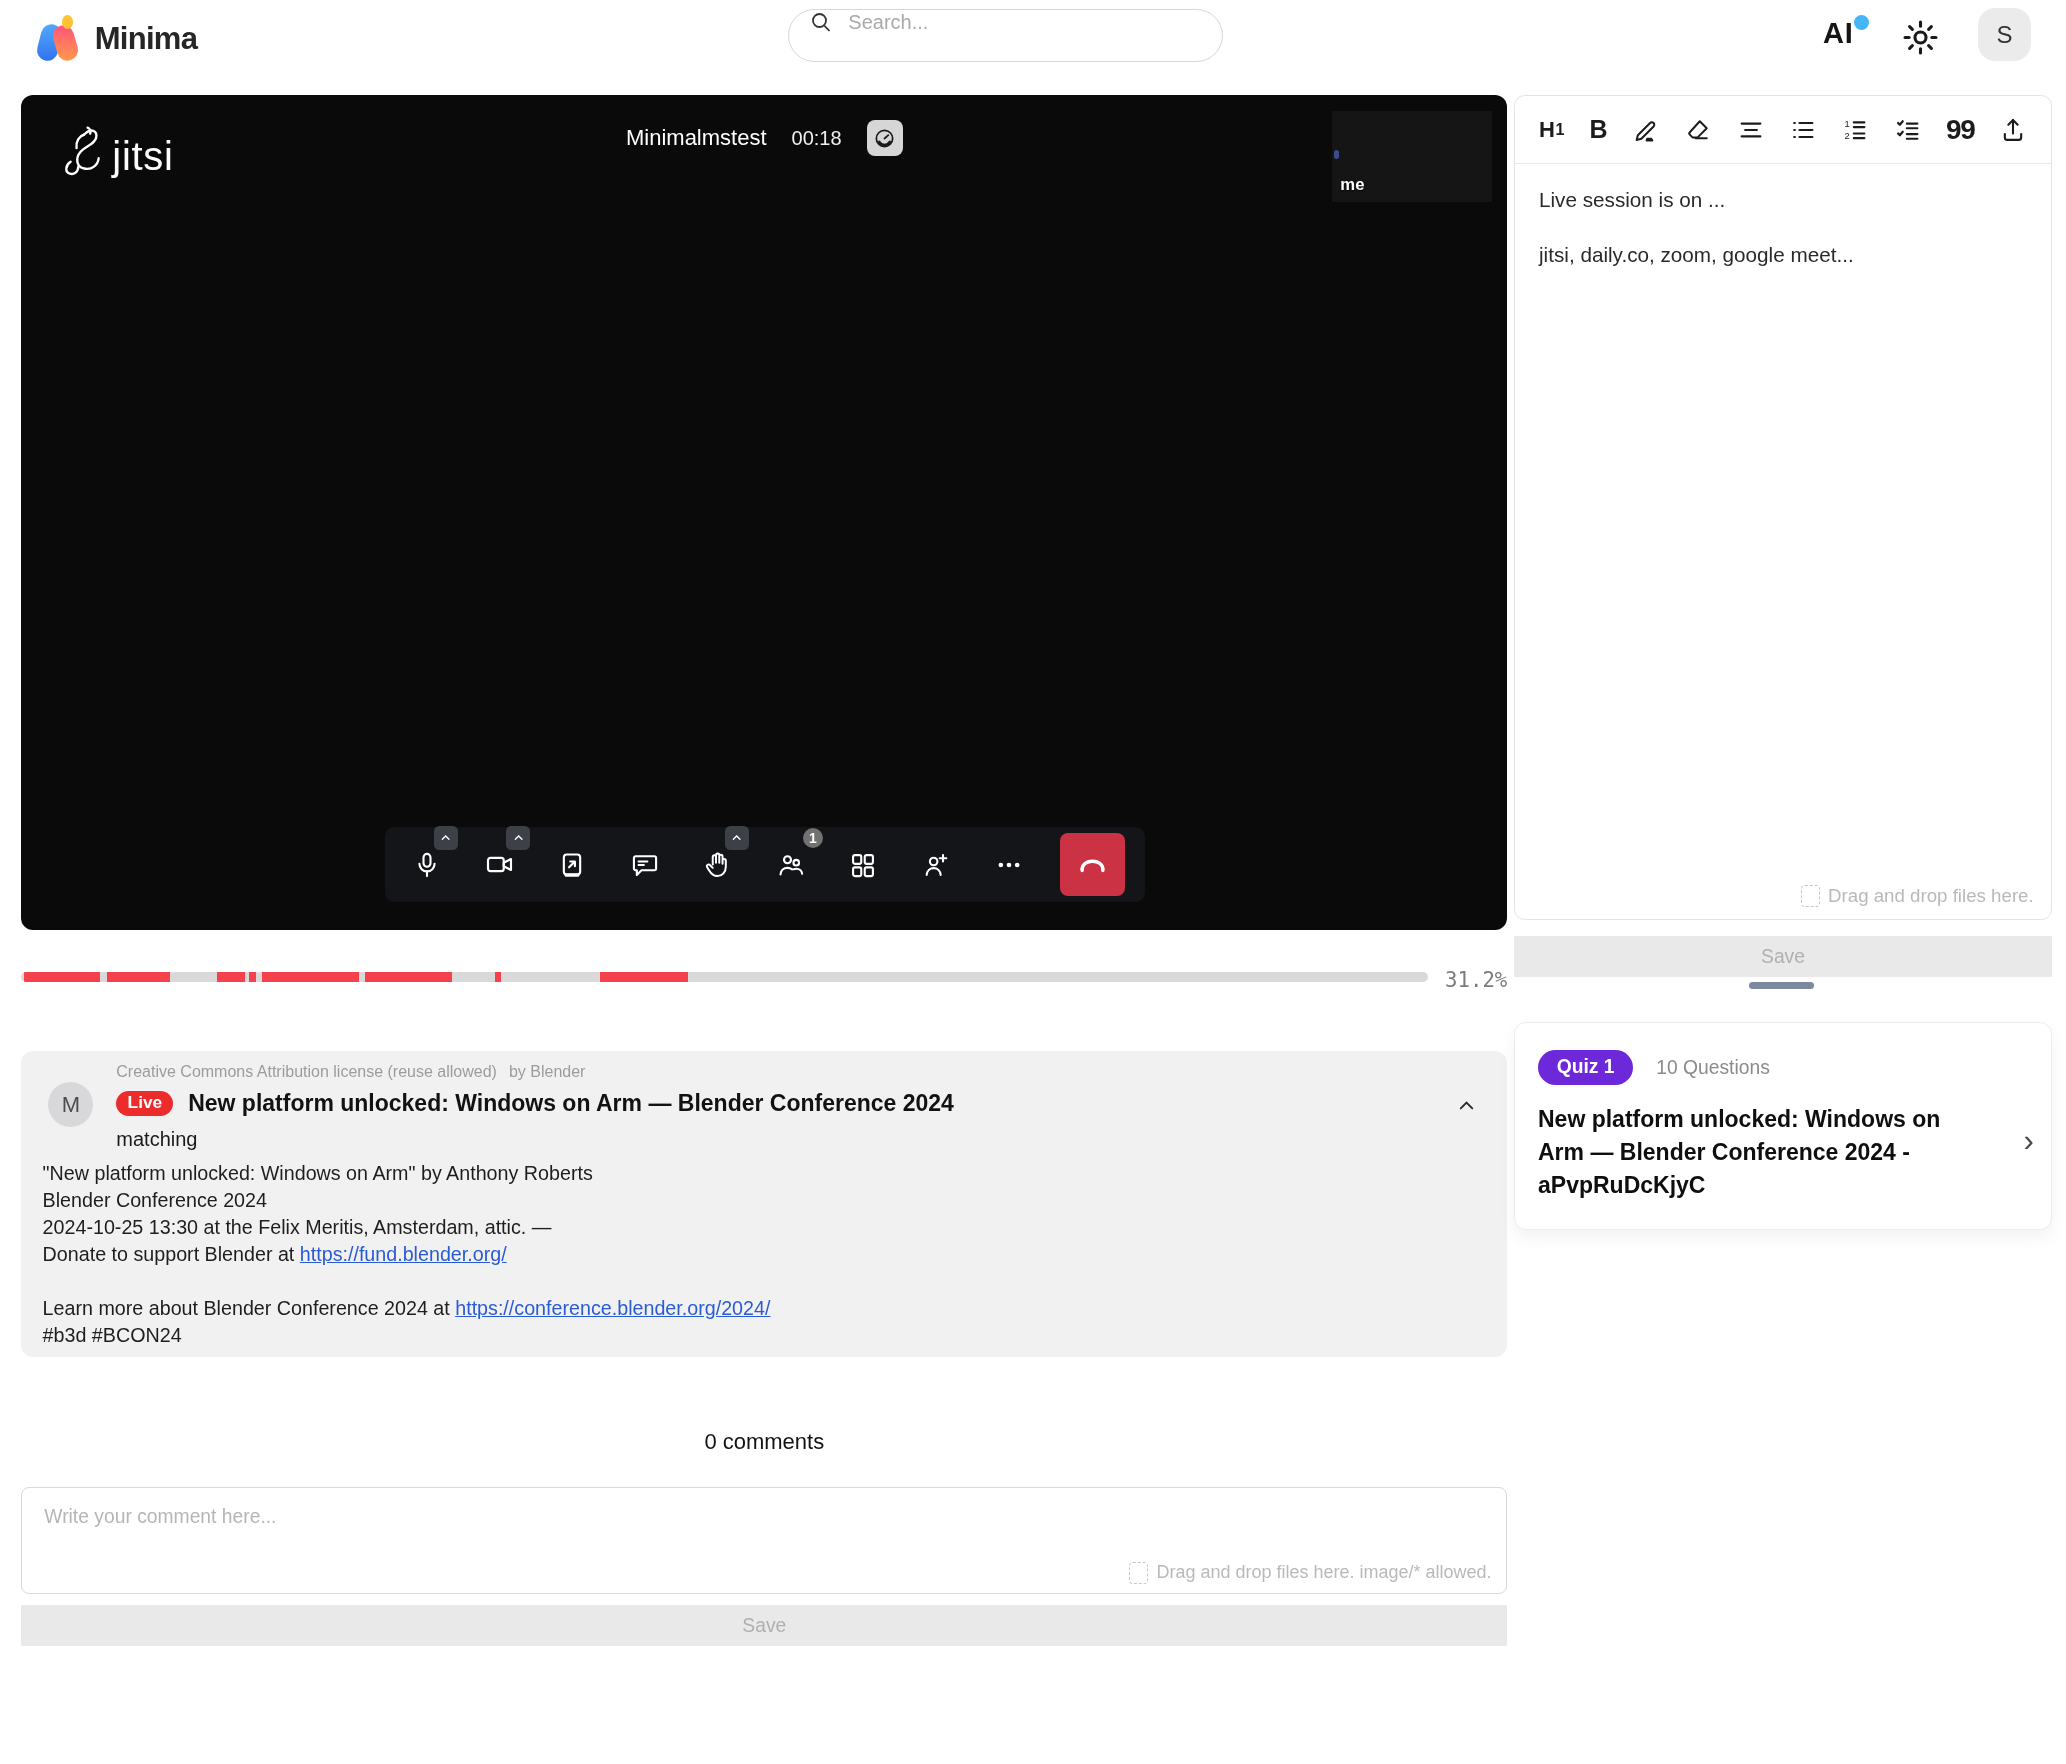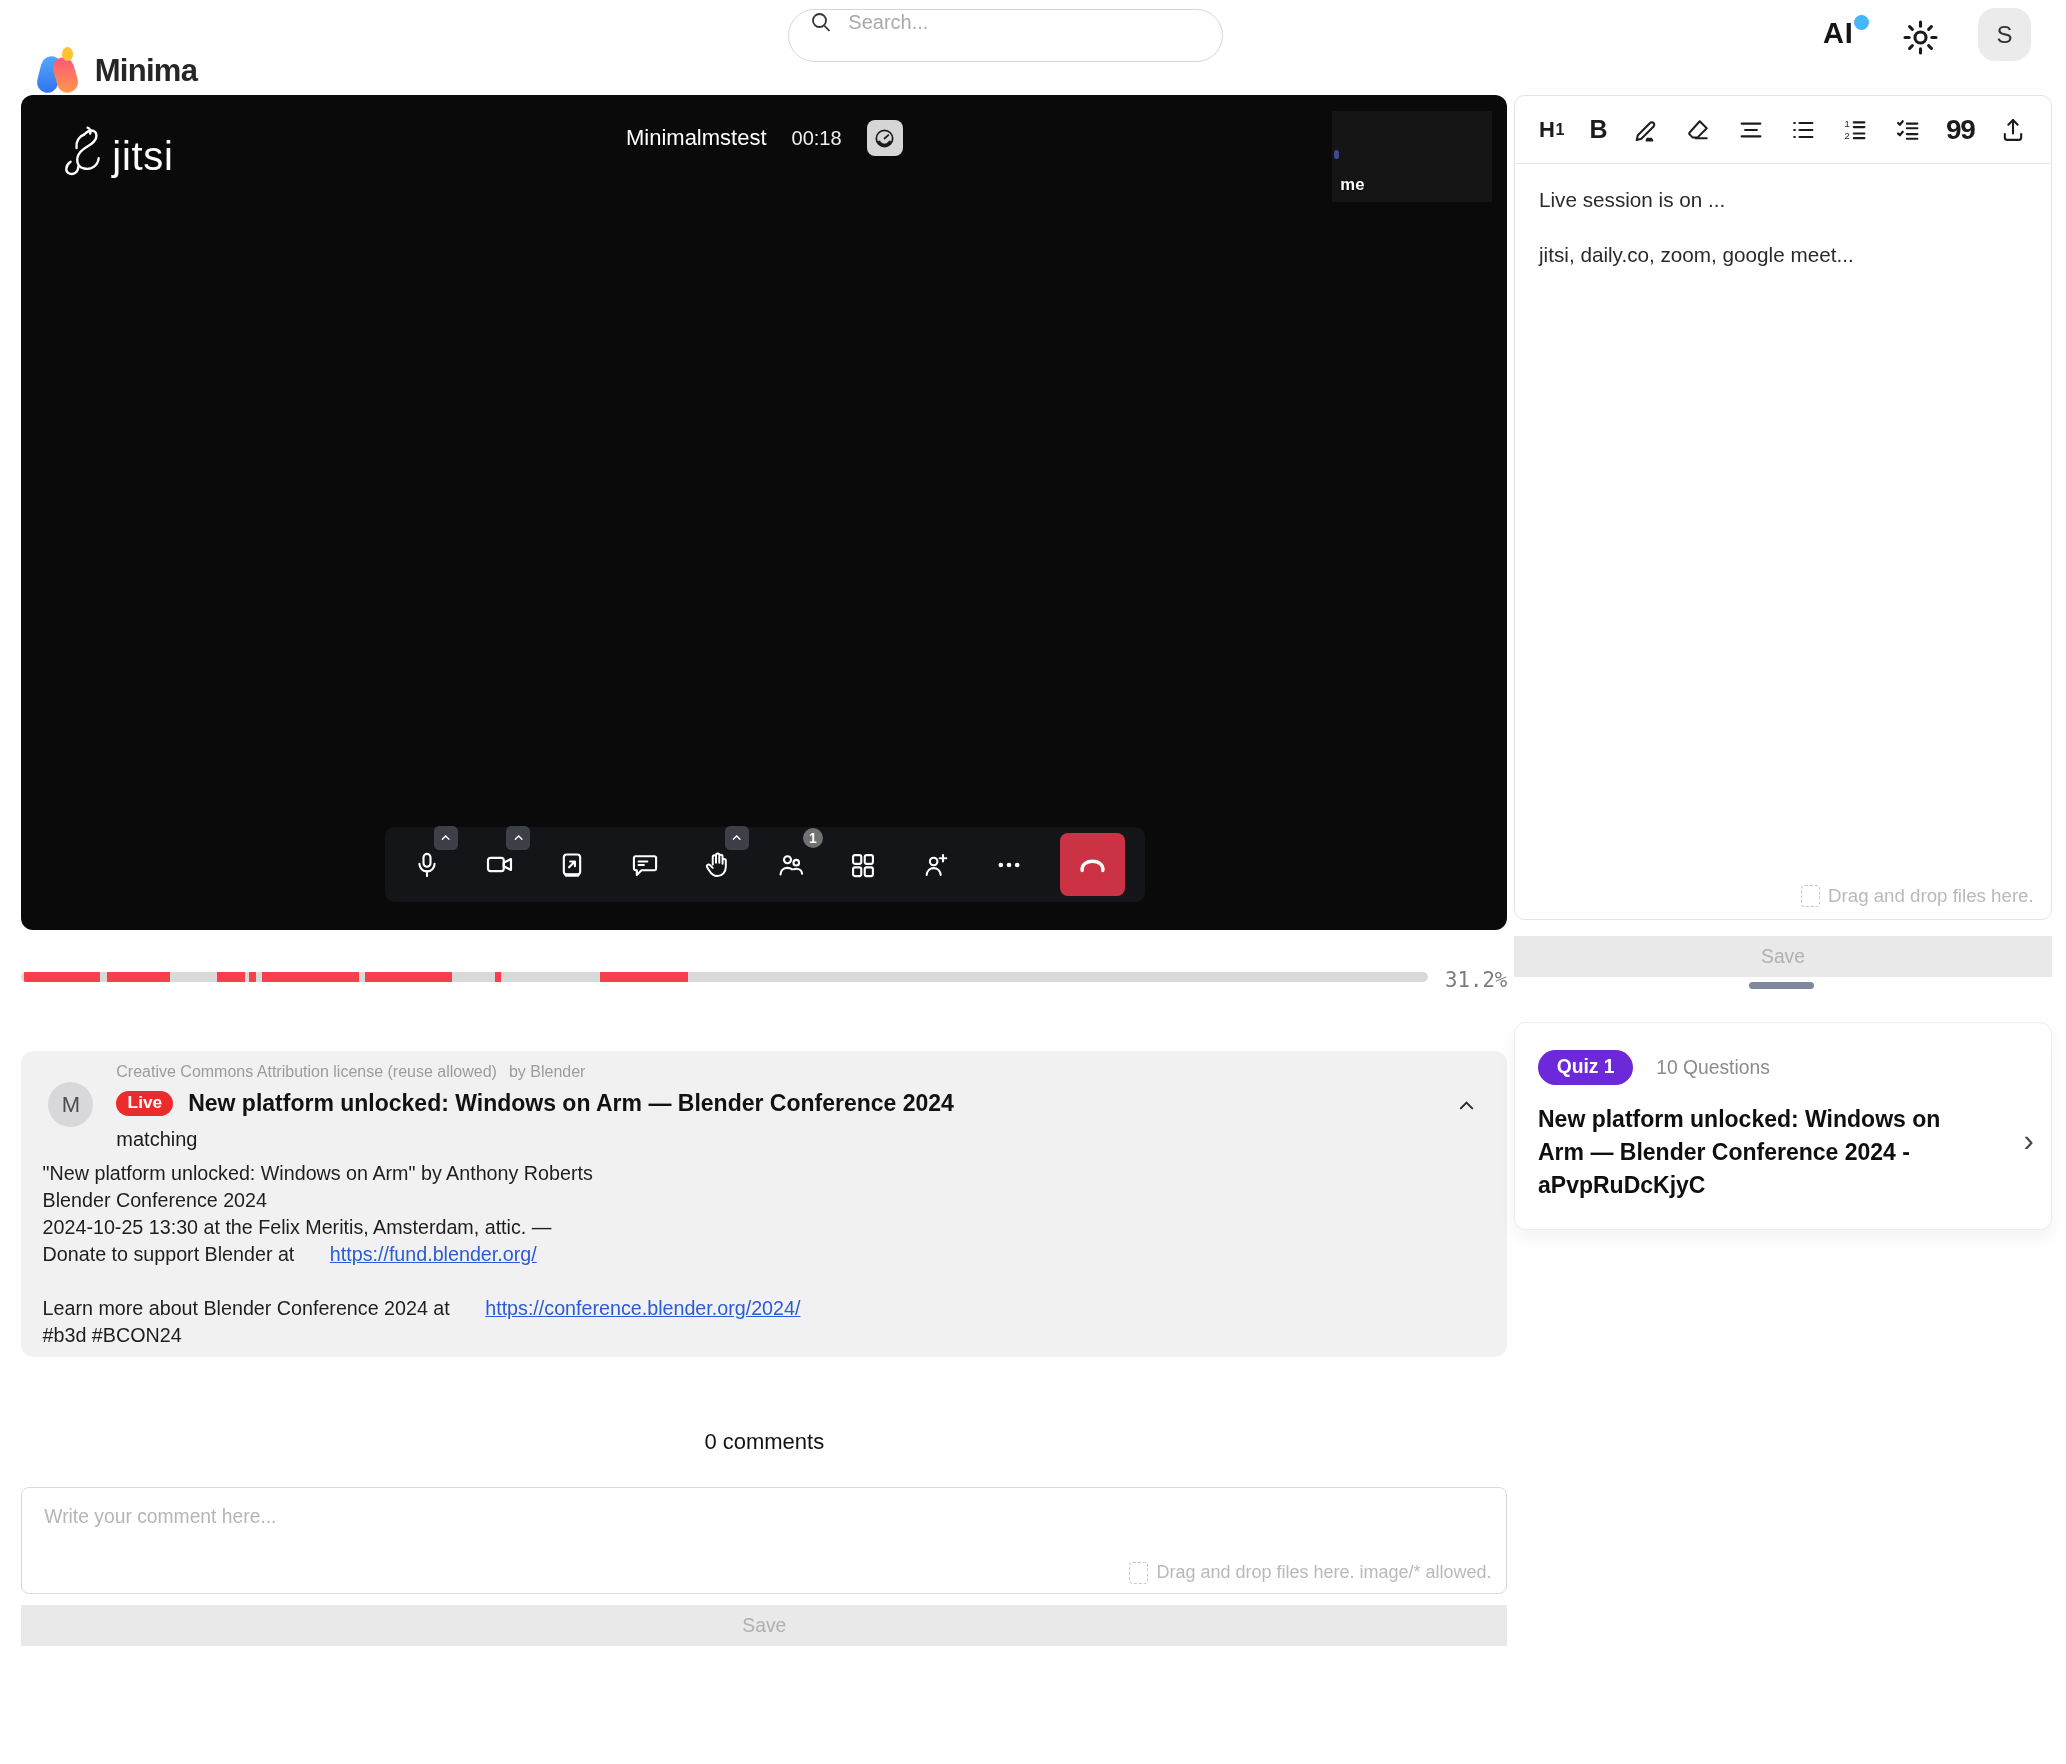--- a/index.html
+++ b/index.html
@@ -1,21 +1,21 @@
 <!DOCTYPE html>
 <html style="font-size:10.7px"><head>
 <meta charset="utf-8">
 <style>
   html,body{margin:0;padding:0;background:#fff;}
   #app{position:relative;width:2066px;height:1765px;background:#fff;
        font-family:"Liberation Sans",sans-serif;color:#1c1c1c;overflow:hidden;}
   .abs{position:absolute;}
 
   
-  .logo{left:35px;top:14.7px;display:flex;align-items:center;gap:10.7px;margin-top:32px;}
+  .logo{left:35px;top:14.7px;display:flex;align-items:center;gap:10.7px;}
   .logo-mark{position:relative;width:49px;height:49px;}
   .logo-mark .lm-left{position:absolute;left:4px;top:9.3px;width:21.3px;height:37px;border-radius:10.7px;
       background:linear-gradient(160deg,#53aef9,#2f6ef0);transform:rotate(14deg);}
   .logo-mark .lm-right{position:absolute;left:20px;top:10.7px;width:21.3px;height:36px;border-radius:10.7px;
       background:linear-gradient(200deg,#ff4f7e,#ff9f45);transform:rotate(-16deg);}
   .logo-mark .lm-dot{position:absolute;left:27px;top:0px;width:11.3px;height:14px;border-radius:50%;background:#ffc233;}
   .logo-text{font-size:31px;font-weight:700;color:#262626;letter-spacing:-0.7px;}
   .search{left:788px;top:9.3px;width:435px;height:53px;border:1.3px solid #d6d6d6;border-radius:28px;
       display:flex;align-items:flex-start;padding-left:20px;gap:13.3px;background:#fff;box-sizing:border-box;}
   .search input{border:none;outline:none;font-size:20px;color:#555;width:320px;
@@ -66,21 +66,21 @@
       display:flex;align-items:center;justify-content:center;font-size:22px;color:#4c4c4c;}
   .vc-license{position:absolute;left:95px;top:12px;font-size:16px;color:#9c9c9c;display:flex;gap:12px;}
   .vc-title-row{position:absolute;left:95px;top:39px;display:flex;align-items:center;gap:14.7px;}
   .live-badge{background:#ec2b2b;color:#fff;font-size:17.3px;font-weight:700;border-radius:12.7px;
       padding:3.3px 11.3px 4.7px;line-height:1;}
   .vc-title{font-size:23px;font-weight:700;color:#121212;}
   .vc-sub{position:absolute;left:95px;top:77px;font-size:20px;color:#1a1a1a;}
   .vc-collapse{position:absolute;right:29px;top:43px;}
   .vc-desc{position:absolute;left:21.3px;top:109px;font-size:19.7px;color:#1e1e1e;}
   .desc-line{height:27px;line-height:27px;}
-  .desc-link{color:#2a5bd7;text-decoration:underline;margin-left:30px;}
+  .desc-link{color:#2a5bd7;text-decoration:underline;}
 
   
   .comments-h{left:21.3px;top:1429px;width:1486px;text-align:center;font-size:22px;color:#121212;}
   .cbox{left:21.3px;top:1487px;width:1486px;height:107px;border:1.3px solid #d9d9d9;border-radius:8px;
       background:#fff;box-sizing:border-box;}
   .cbox textarea{border:none;outline:none;resize:none;width:1134px;height:53px;margin:16px 0 0 20px;
       font-size:19.3px;font-family:"Liberation Sans",sans-serif;color:#444;background:transparent;}
   .cbox textarea::placeholder{color:#b5b5b5;}
   .dropzone{position:absolute;right:14.7px;bottom:9.3px;display:flex;align-items:center;gap:8px;
       color:#b9b9b9;font-size:18px;}

